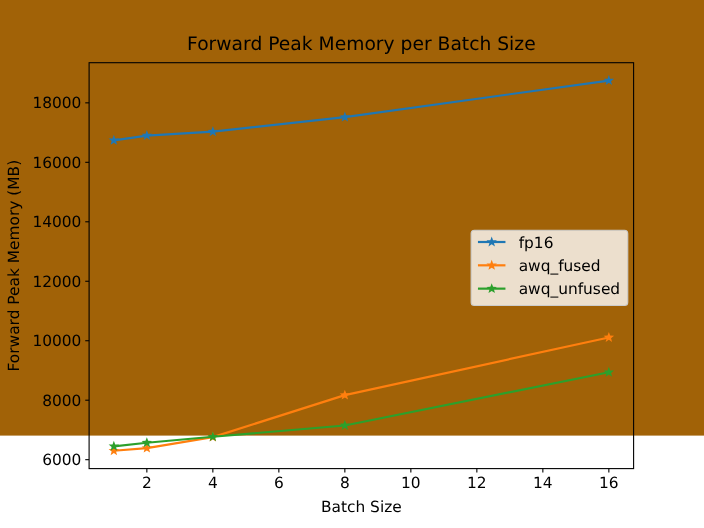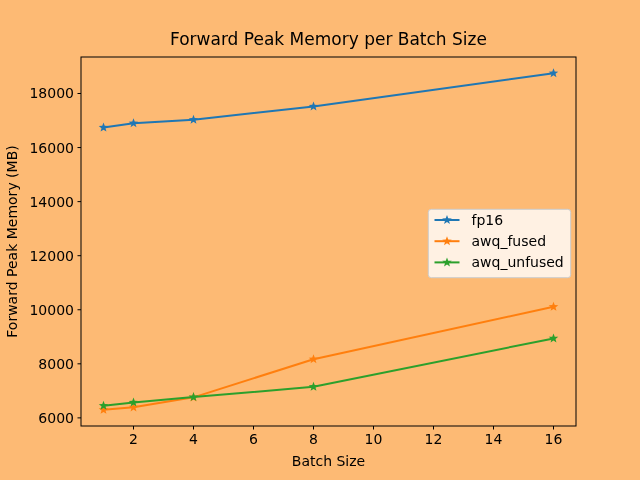--- a/index.html
+++ b/index.html
@@ -6,23 +6,23 @@
     margin: 0;
     padding: 0;
     background: #ffffff;
     width: 640px;
     height: 480px;
     overflow: hidden;
     font-family: "DejaVu Sans", "Liberation Sans", sans-serif;
   }
   #figure {
     width: 640px;
-    height: 480px;
+    height: 396px;
     position: relative;
-    background: #fdba74;
+    background: #a16207;
   }
   svg text {
     font-family: "DejaVu Sans", "Liberation Sans", sans-serif;
     fill: #000000;
   }
 </style>
 </head>
 <body>
 
 <div id="figure">

